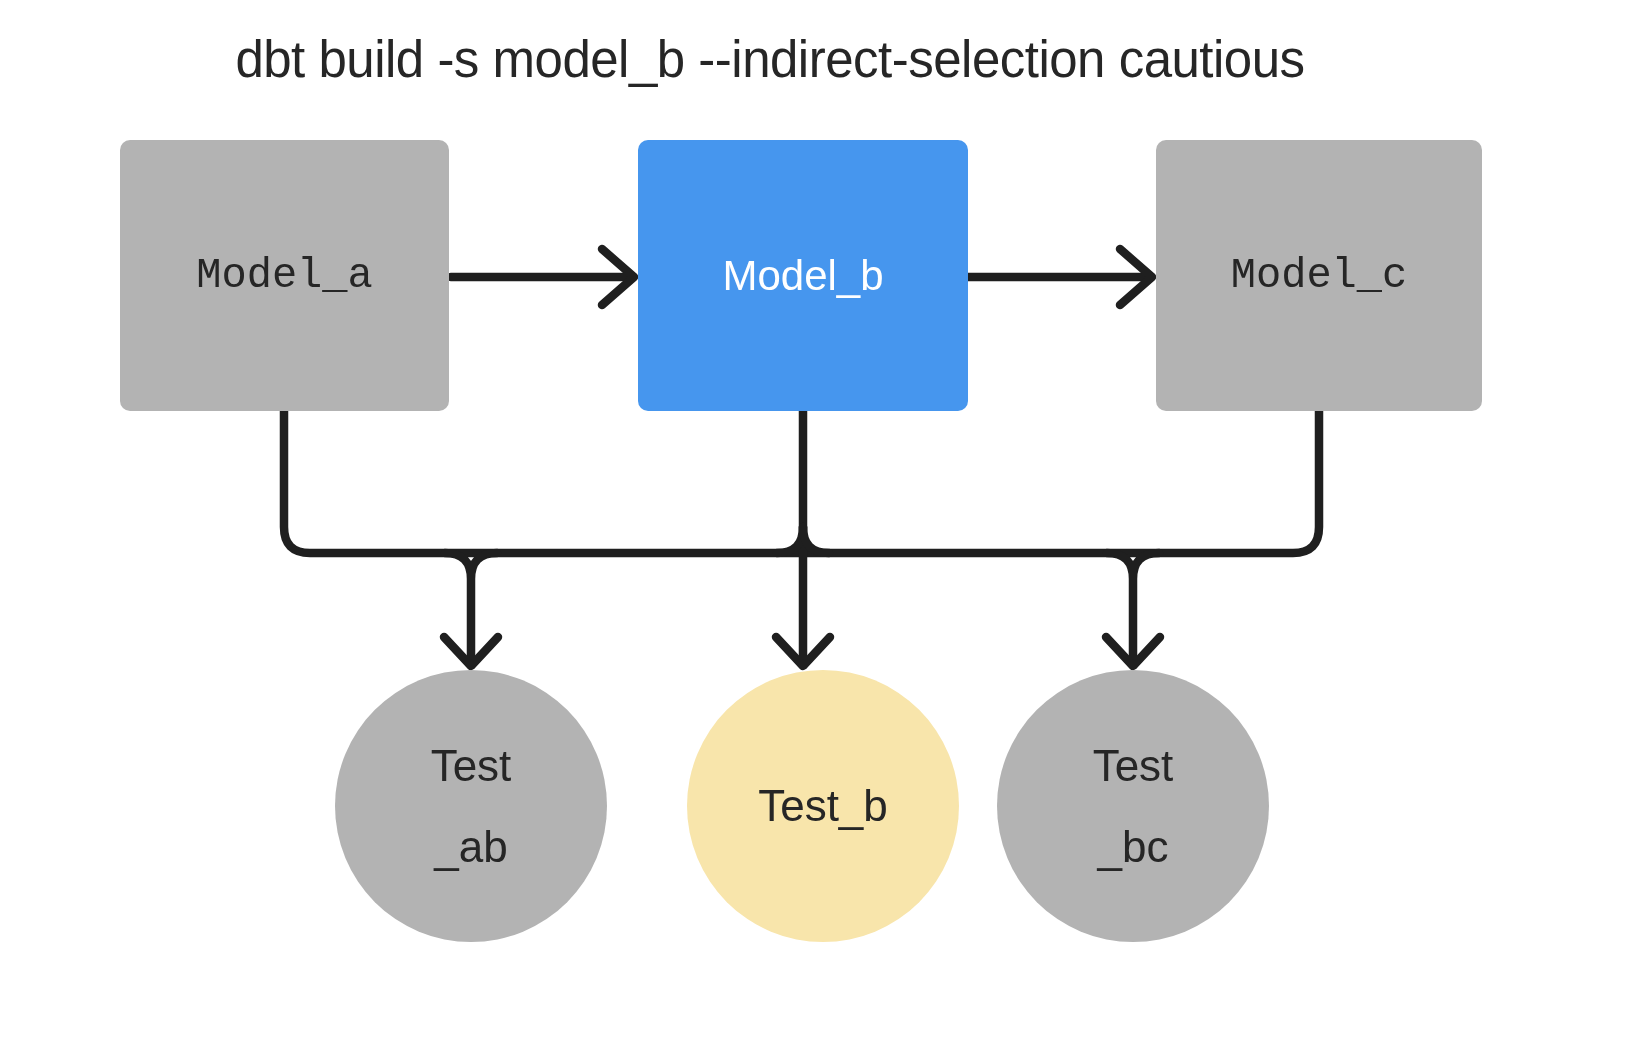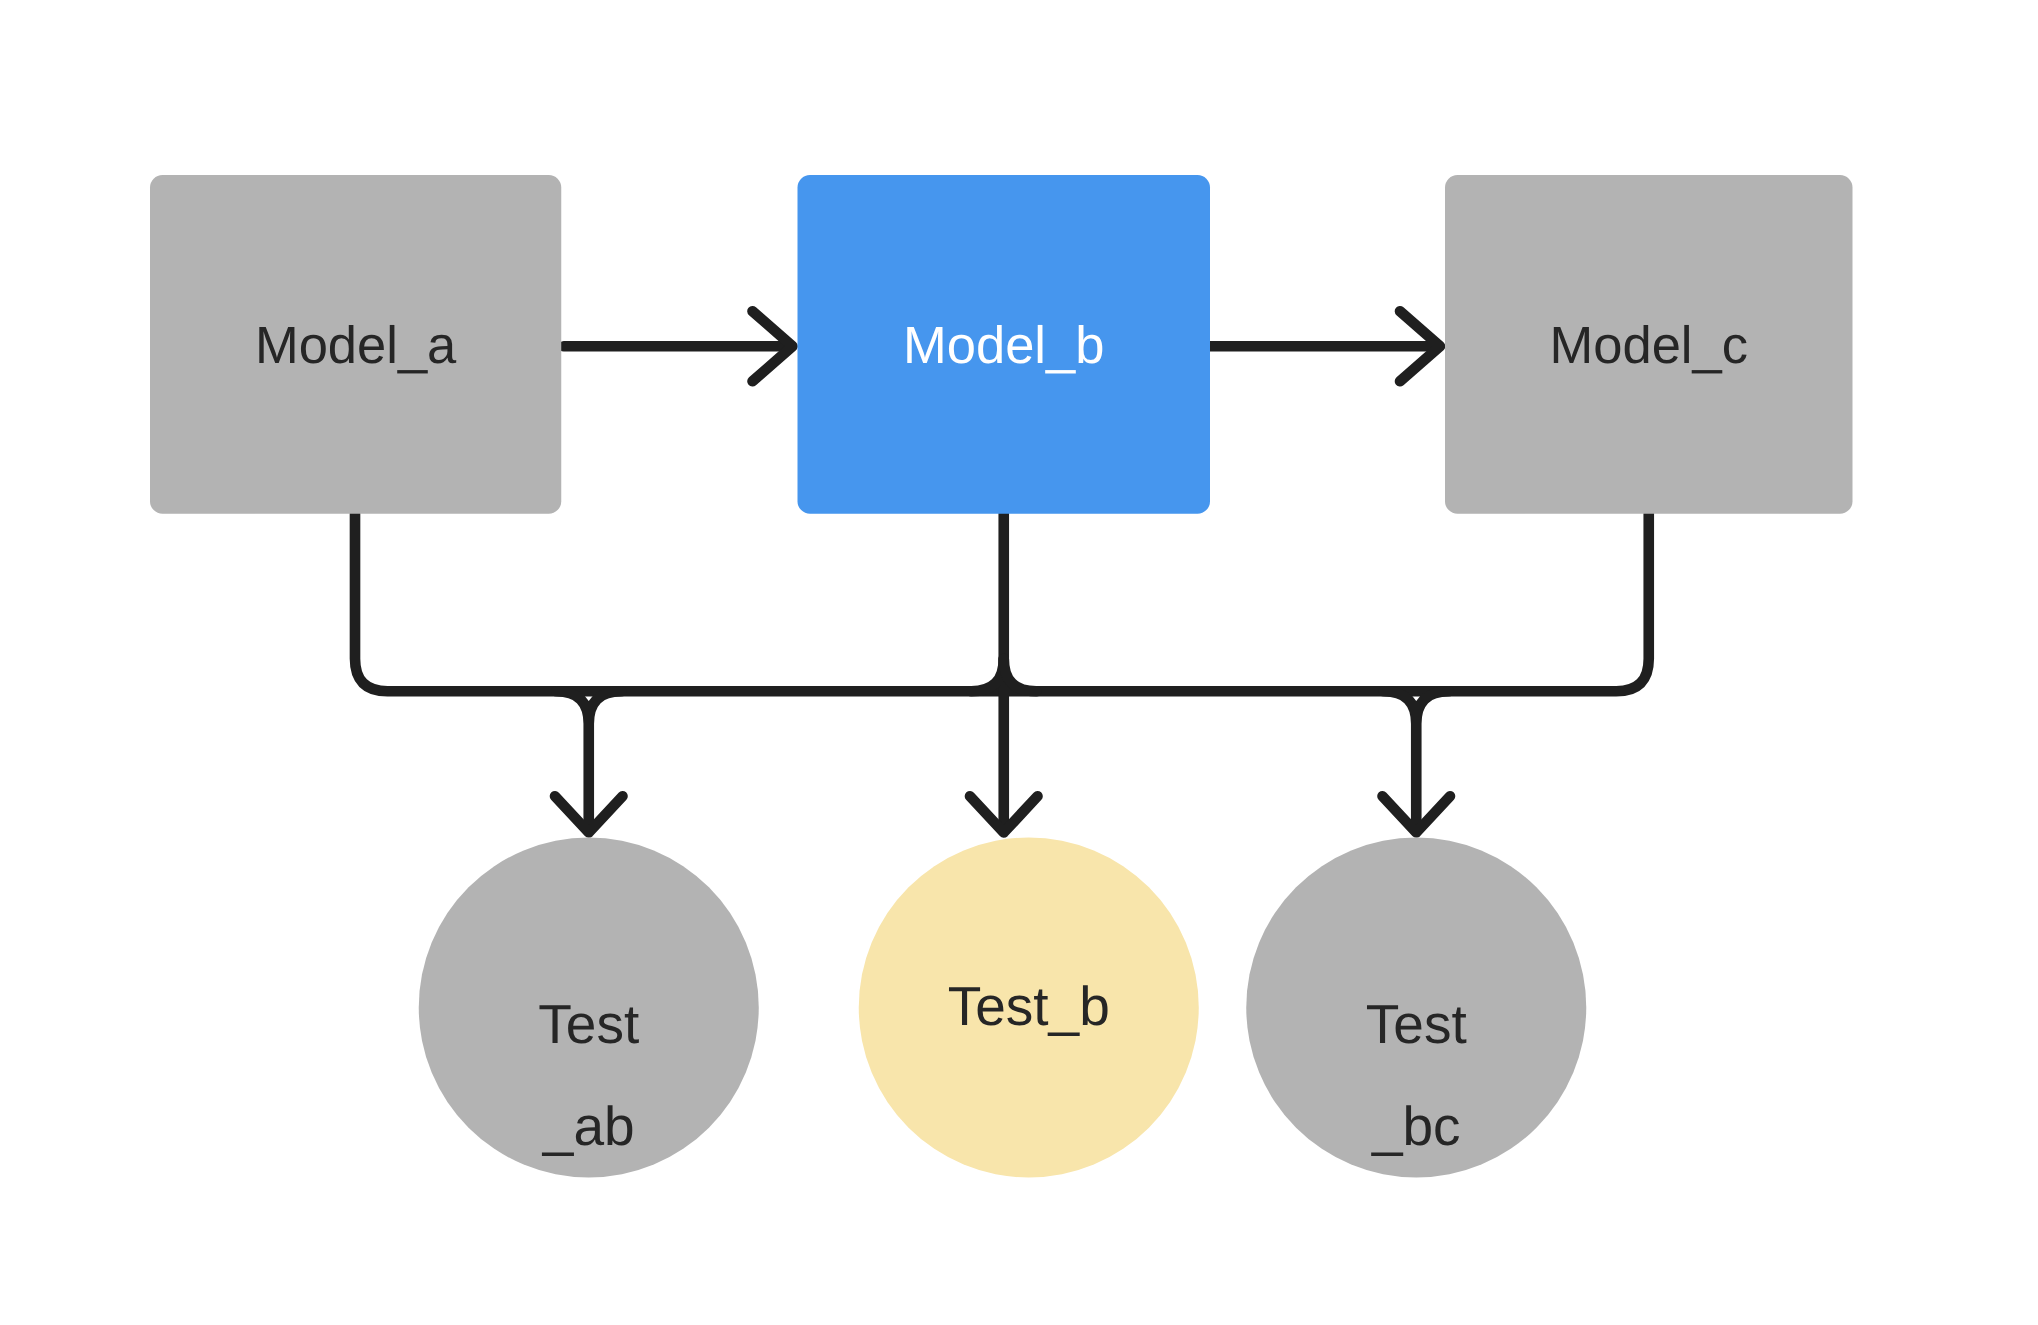--- a/index.html
+++ b/index.html
@@ -56,21 +56,21 @@
     top: 140px;
     height: 271px;
     border-radius: 10px;
     display: flex;
     align-items: center;
     justify-content: center;
     font-size: 42px;
     font-weight: 500;
     color: var(--text-dark);
   }
-  .model-box.gray { background: var(--node-gray); }
+  .model-box.gray { background: var(--node-gray); font-family: Liberation Mono, monospace; }
   .model-box.blue { background: var(--node-blue); color: var(--text-light); }
 
   #box-model-a { left: 120px;  width: 329px; }
   #box-model-b { left: 638px;  width: 330px; }
   #box-model-c { left: 1156px; width: 326px; }
 
   .test-circle {
     position: absolute;
     top: 670px;
     width: 272px;
@@ -79,33 +79,34 @@
     display: flex;
     flex-direction: column;
     align-items: center;
     justify-content: center;
     text-align: center;
     font-size: 44px;
     font-weight: 500;
     line-height: 1.85;
     color: var(--text-dark);
   }
-  .test-circle.gray   { background: var(--node-gray); justify-content: flex-end; }
+  .test-circle.gray   { background: var(--node-gray); }
   .test-circle.yellow { background: var(--node-yellow); }
   .test-line { display: block; }
 
   #circle-test-ab { left: 335px; }
   #circle-test-b  { left: 687px; }
   #circle-test-bc { left: 997px; }
 </style>
 </head>
 <body>
 
 <div class="canvas">
 
+  <div class="diagram-title">dbt build -s model_b --indirect-selection cautious</div>
 
   <svg class="connector-layer" viewBox="0 0 1630 1060" xmlns="http://www.w3.org/2000/svg">
 
     <path d="M 451 277 L 628 277"></path>
     <path d="M 602 249 L 634 277 L 602 305"></path>
 
     <path d="M 966 277 L 1146 277"></path>
     <path d="M 1120 249 L 1152 277 L 1120 305"></path>
 
     <path d="M 284 409 L 284 527 Q 284 553 310 553 L 1293 553 Q 1319 553 1319 527 L 1319 409"></path>

